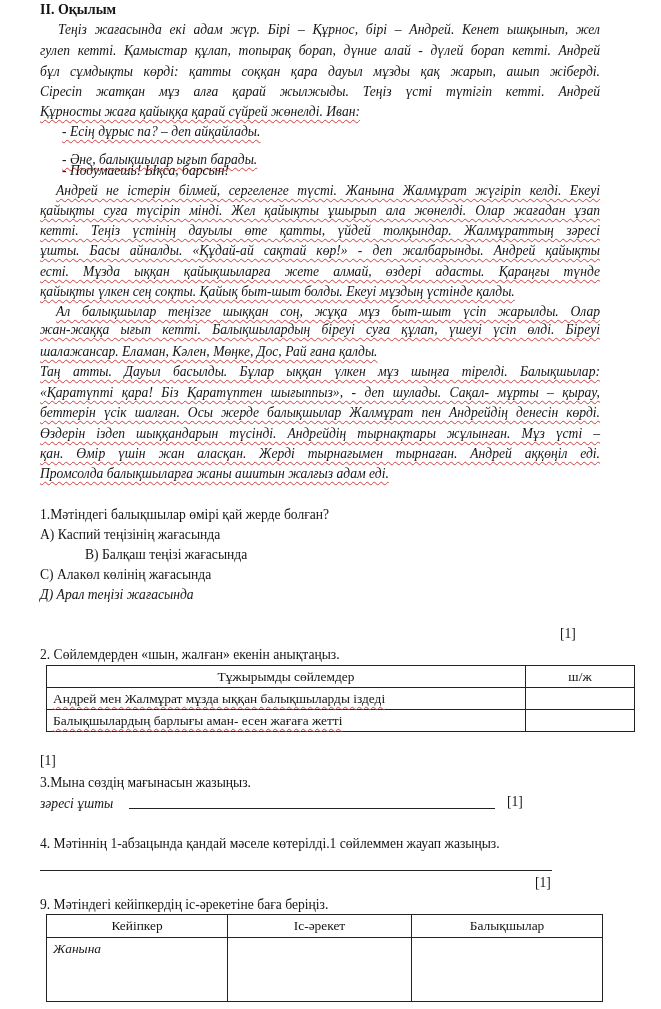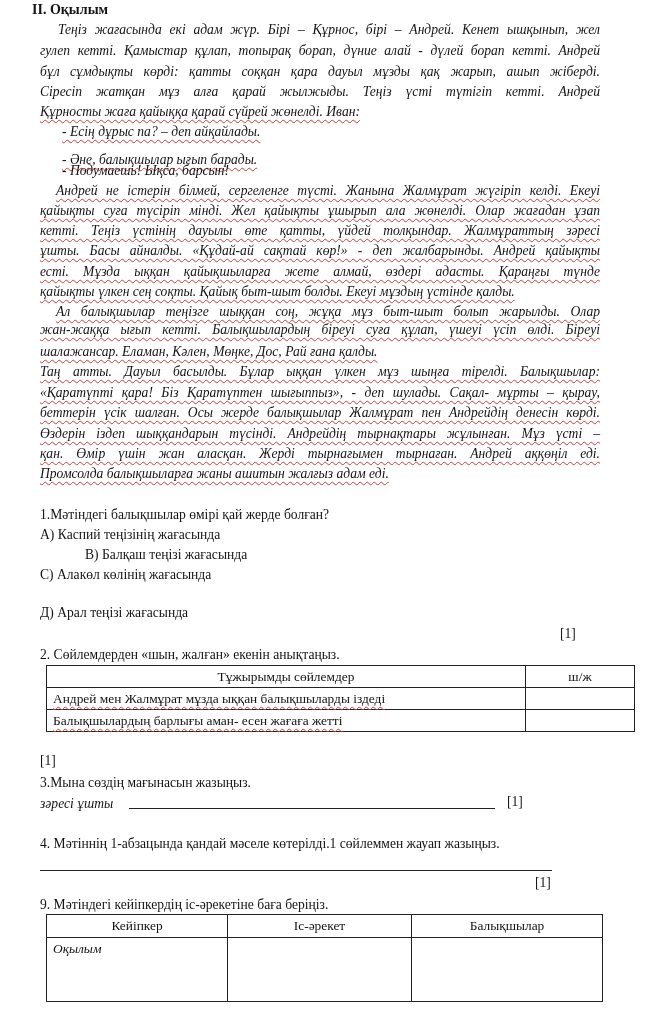--- a/index.html
+++ b/index.html
@@ -1,19 +1,19 @@
 <!DOCTYPE html>
 <html><head>
 <meta charset="utf-8">
 <style>
   html, body { margin: 0; padding: 0; background: #ffffff; }
   body { width: 661px; height: 1009px; position: relative; overflow: hidden;
          font-family: "Liberation Serif", "DejaVu Serif", serif; color: #141414; }
   .abs { position: absolute; white-space: nowrap; }
-  .heading { left: 32px; top: 2px; font-size: 14px; font-weight: bold; }
+  .heading { left: 40px; top: 2px; font-size: 14px; font-weight: bold; }
   .para-line { left: 40px; font-size: 13.6px; font-style: italic; line-height: 20px; width: 560px; }
   .just { text-align: justify; text-align-last: justify; }
   .squig { text-decoration: underline wavy #d23c3c; text-decoration-thickness: 1px; text-underline-offset: 3px; }
   .q { left: 40px; font-size: 13.6px; line-height: 20px; }
   .ans-line { position: absolute; border-bottom: 1px solid #222; height: 0; }
   .score { font-size: 13.6px; }
   table.t { position: absolute; border-collapse: collapse; font-size: 13.4px; }
   table.t td, table.t th { border: 1.3px solid #222; padding: 0 6px; font-weight: normal; }
 </style>
 </head>
@@ -29,36 +29,36 @@
   <div class="abs para-line squig" style="top:102px;">Құрносты жаға қайыққа қарай сүйрей жөнелді. Иван:</div>
   <div class="abs para-line squig" style="top:122px; left:62px; width:auto;text-align:center;">- Есің дұрыс па? – деп айқайлады.</div>
   <div class="abs para-line squig" style="top:142px; left:62px; width:auto;margin-top:8px;">- Әне, балықшылар ығып барады.</div>
   <div class="abs para-line" style="top:161px; left:62px; width:auto;">- Подумаешь! Ықса, барсын!</div>
   <div class="abs para-line just squig" style="top:181px; left:56px; width:544px;">Андрей не істерін білмей, сергеленге түсті. Жанына Жалмұрат жүгіріп келді. Екеуі</div>
   <div class="abs para-line just squig" style="top:201px;">қайықты суға түсіріп мінді. Жел қайықты ұшырып ала жөнелді. Олар жағадан ұзап</div>
   <div class="abs para-line just squig" style="top:221px;">кетті. Теңіз үстінің дауылы өте қатты, үйдей толқындар. Жалмұраттың зәресі</div>
   <div class="abs para-line just squig" style="top:241px;">ұшты. Басы айналды. «Құдай-ай  сақтай көр!» - деп жалбарынды. Андрей қайықты</div>
   <div class="abs para-line just squig" style="top:262px;">есті.   Мұзда ыққан қайықшыларға жете алмай, өздері адасты. Қараңғы түнде</div>
   <div class="abs para-line squig" style="top:282px; width:auto;">қайықты үлкен сең соқты. Қайық быт-шыт болды. Екеуі мұздың үстінде қалды.</div>
-  <div class="abs para-line just squig" style="top:302px; left:56px; width:544px;">Ал балықшылар теңізге шыққан соң, жұқа мұз быт-шыт болып жарылды. Олар</div>
+  <div class="abs para-line just squig" style="top:302px; left:56px; width:544px;">Ал балықшылар теңізге шыққан соң, жұқа мұз быт-шыт үсіп жарылды. Олар</div>
   <div class="abs para-line just squig" style="top:320px;">жан-жаққа ығып кетті. Балықшылардың біреуі суға құлап, үшеуі үсіп өлді. Біреуі</div>
   <div class="abs para-line squig" style="top:342px; width:auto;">шалажансар. Еламан, Кәлен, Мөңке, Дос, Рай ғана қалды.</div>
   <div class="abs para-line just squig" style="top:362px;">Таң атты. Дауыл басылды. Бұлар ыққан үлкен мұз шыңға тірелді. Балықшылар:</div>
   <div class="abs para-line just squig" style="top:383px;">«Қаратүпті  қара! Біз Қаратүптен шығыппыз», - деп шулады. Сақал- мұрты – қырау,</div>
   <div class="abs para-line just squig" style="top:403px;">беттерін үсік шалған. Осы жерде балықшылар Жалмұрат пен Андрейдің денесін көрді.</div>
   <div class="abs para-line just squig" style="top:424px;">Өздерін іздеп шыққандарын түсінді. Андрейдің тырнақтары жұлынған. Мұз үсті –</div>
   <div class="abs para-line just squig" style="top:444px;">қан. Өмір үшін жан аласқан. Жерді тырнағымен тырнаған. Андрей аққөңіл еді.</div>
   <div class="abs para-line squig" style="top:464px; width:auto;">Промсолда балықшыларға жаны ашитын жалғыз адам еді.</div>
 </div>
 
 <div class="abs q" style="top:505px;">1.Мәтіндегі балықшылар өмірі қай жерде болған?</div>
 <div class="abs q" style="top:525px;">А) Каспий теңізінің жағасында</div>
 <div class="abs q" style="top:545px;margin-left:45px;">В) Балқаш теңізі жағасында</div>
 <div class="abs q" style="top:565px;">С) Алакөл көлінің жағасында</div>
-<div class="abs q" style="top:603px;">Д) Арал теңізі жағасында</div>
+<div class="abs q" style="top:585px;font-style:italic;">Д) Арал теңізі жағасында</div>
 <div class="abs score" style="top:626px; left:560px;">[1]</div>
 
 <div class="abs q" style="top:645px;">2. Сөйлемдерден «шын, жалған» екенін анықтаңыз.</div>
 <table class="t" style="left:46px; top:665px; width:589px;">
   <tbody>
       <tr style="height:22px;margin-left:24px;">
     <th style="width:466px; text-align:center;">Тұжырымды сөйлемдер</th>
     <th style="text-align:center;">ш/ж</th>
   </tr>
   <tr style="height:22px;">
@@ -84,18 +84,18 @@
 
 <div class="abs q" style="top:895px;">9. Мәтіндегі кейіпкердің іс-әрекетіне баға беріңіз.</div>
 <table class="t" style="left:46px; top:914px; width:557px;">
   <tbody>
       <tr style="height:23px;">
     <th style="width:168px; text-align:center;">Кейіпкер</th>
     <th style="width:171px; text-align:center;">Іс-әрекет</th>
     <th style="text-align:center;">Балықшылар</th>
   </tr>
   <tr style="height:64px;">
-    <td style="vertical-align:top; padding-top:3px; font-style:italic;">Оқылым</td>
+    <td style="vertical-align:top; padding-top:3px; font-style:italic;">Жанына</td>
     <td></td>
     <td></td>
   </tr>
 </tbody>
   </table>
 
 </body></html>

